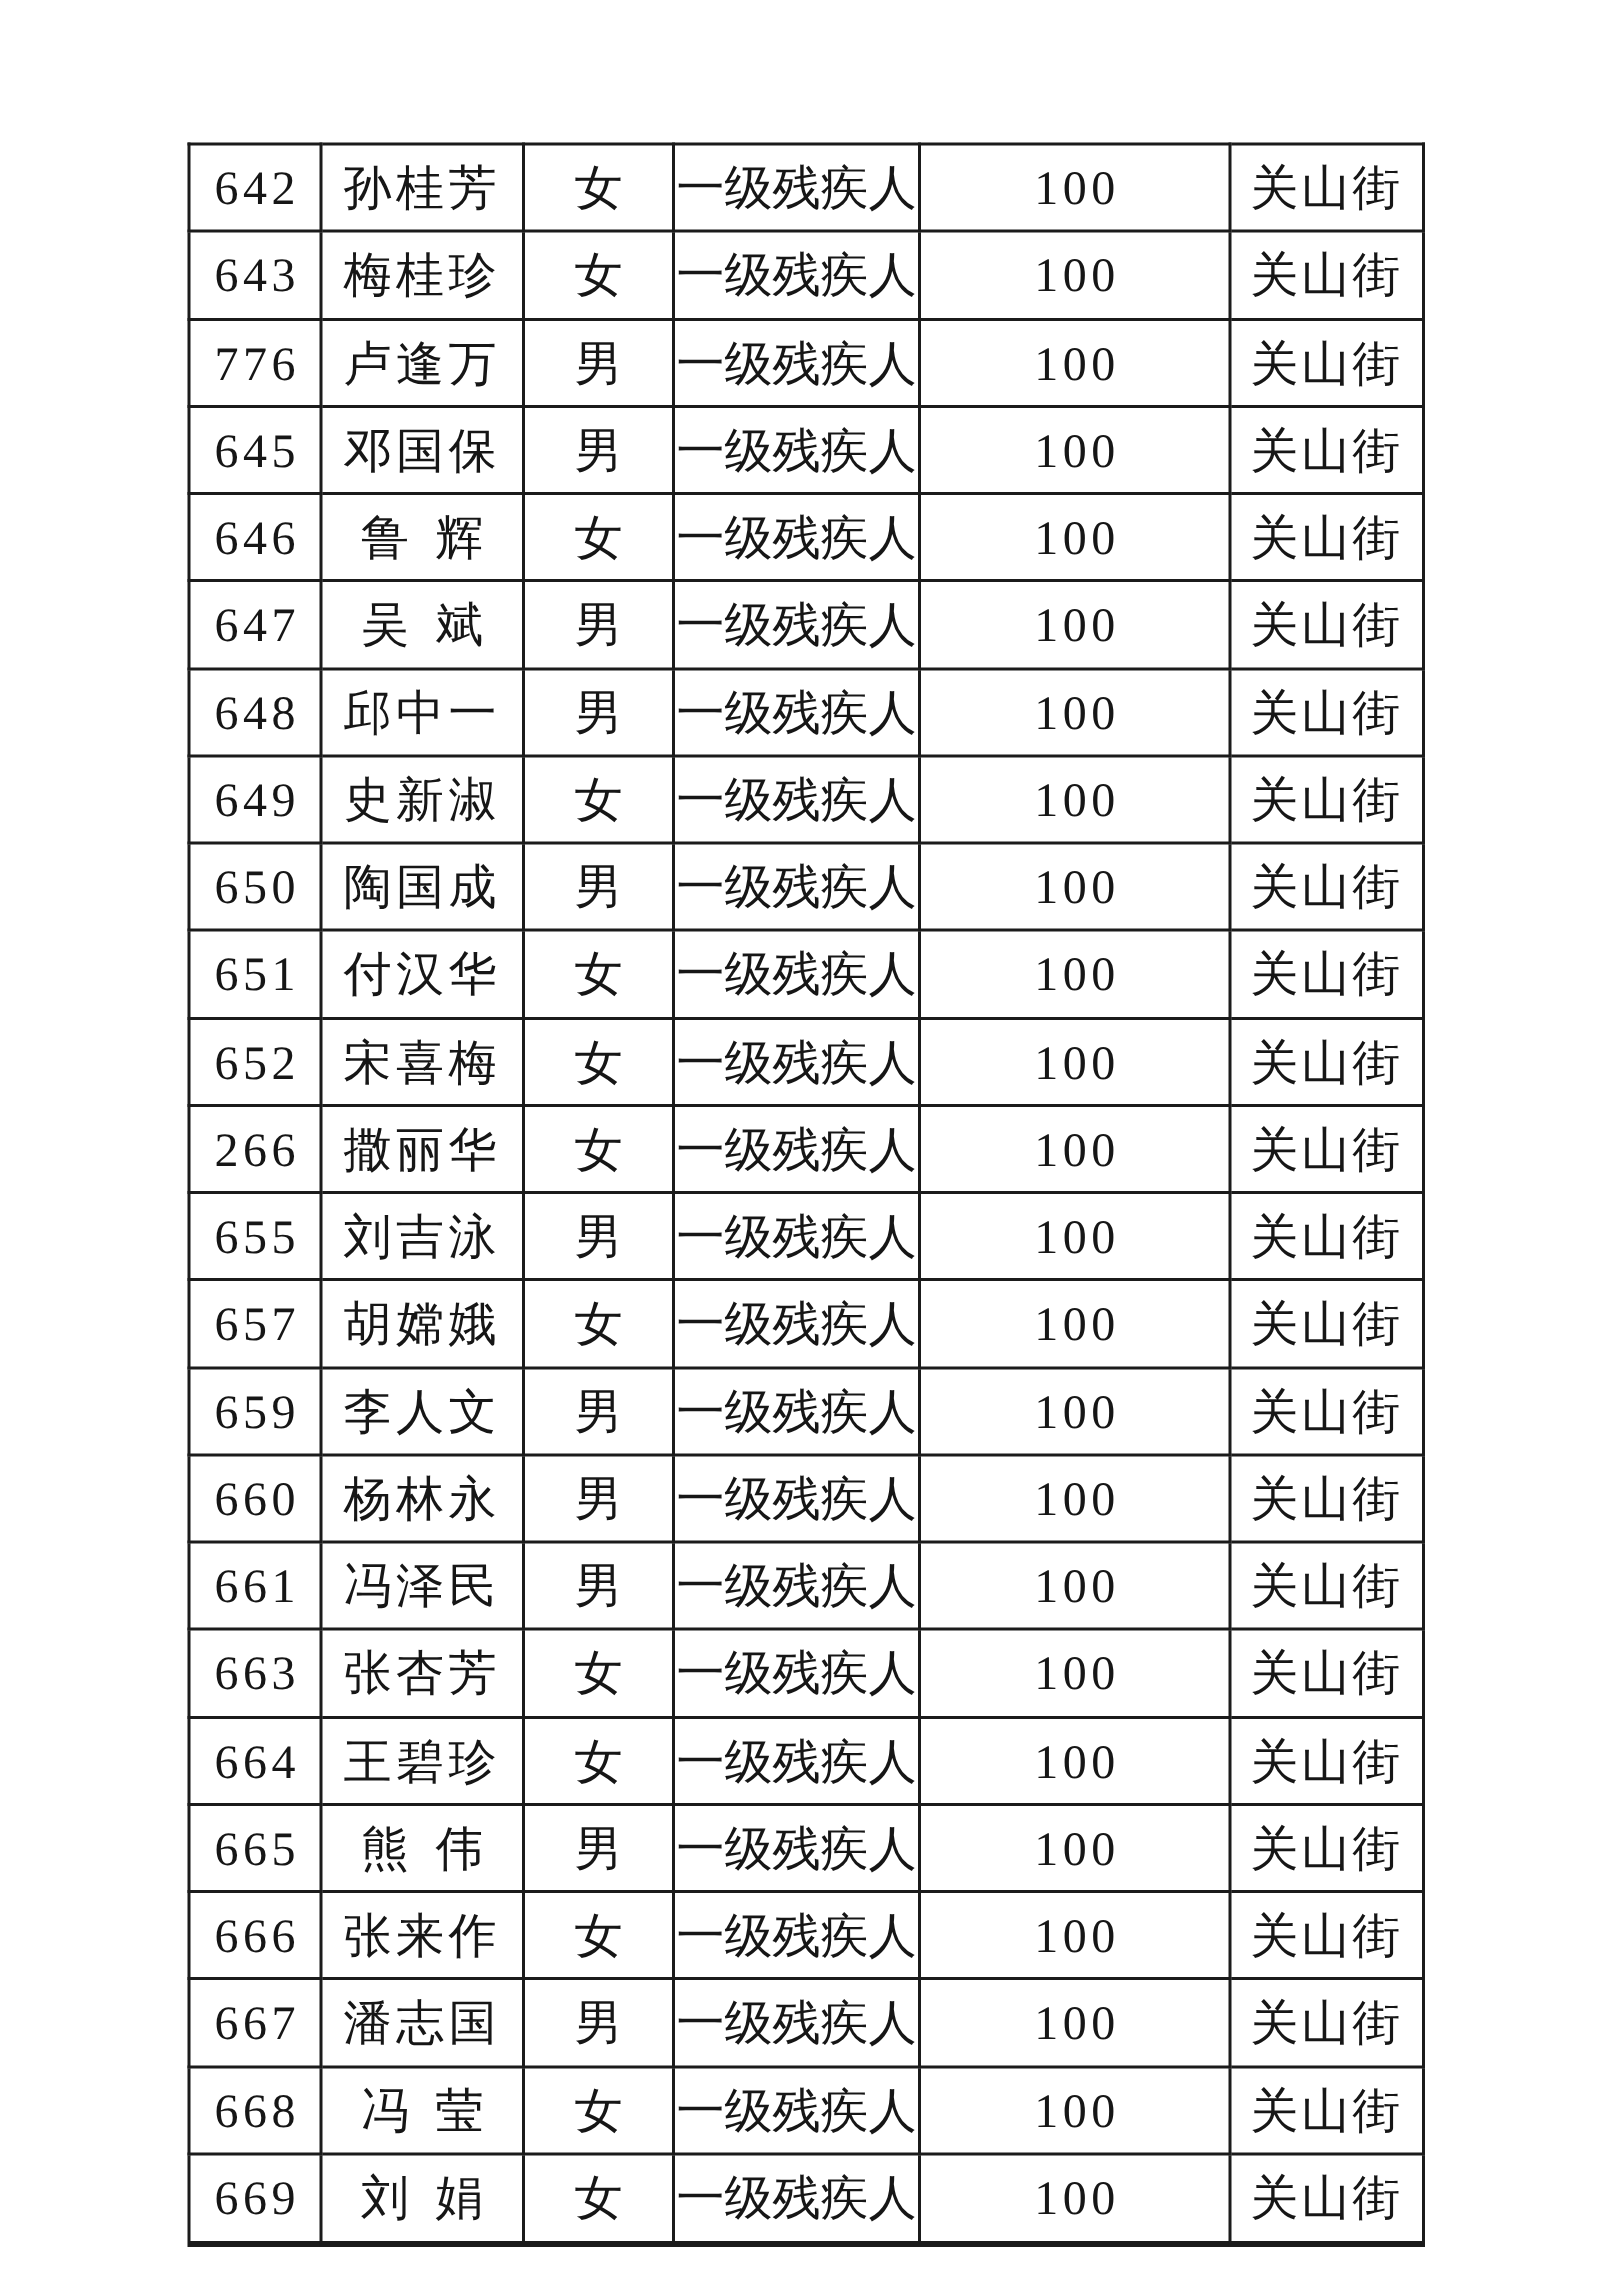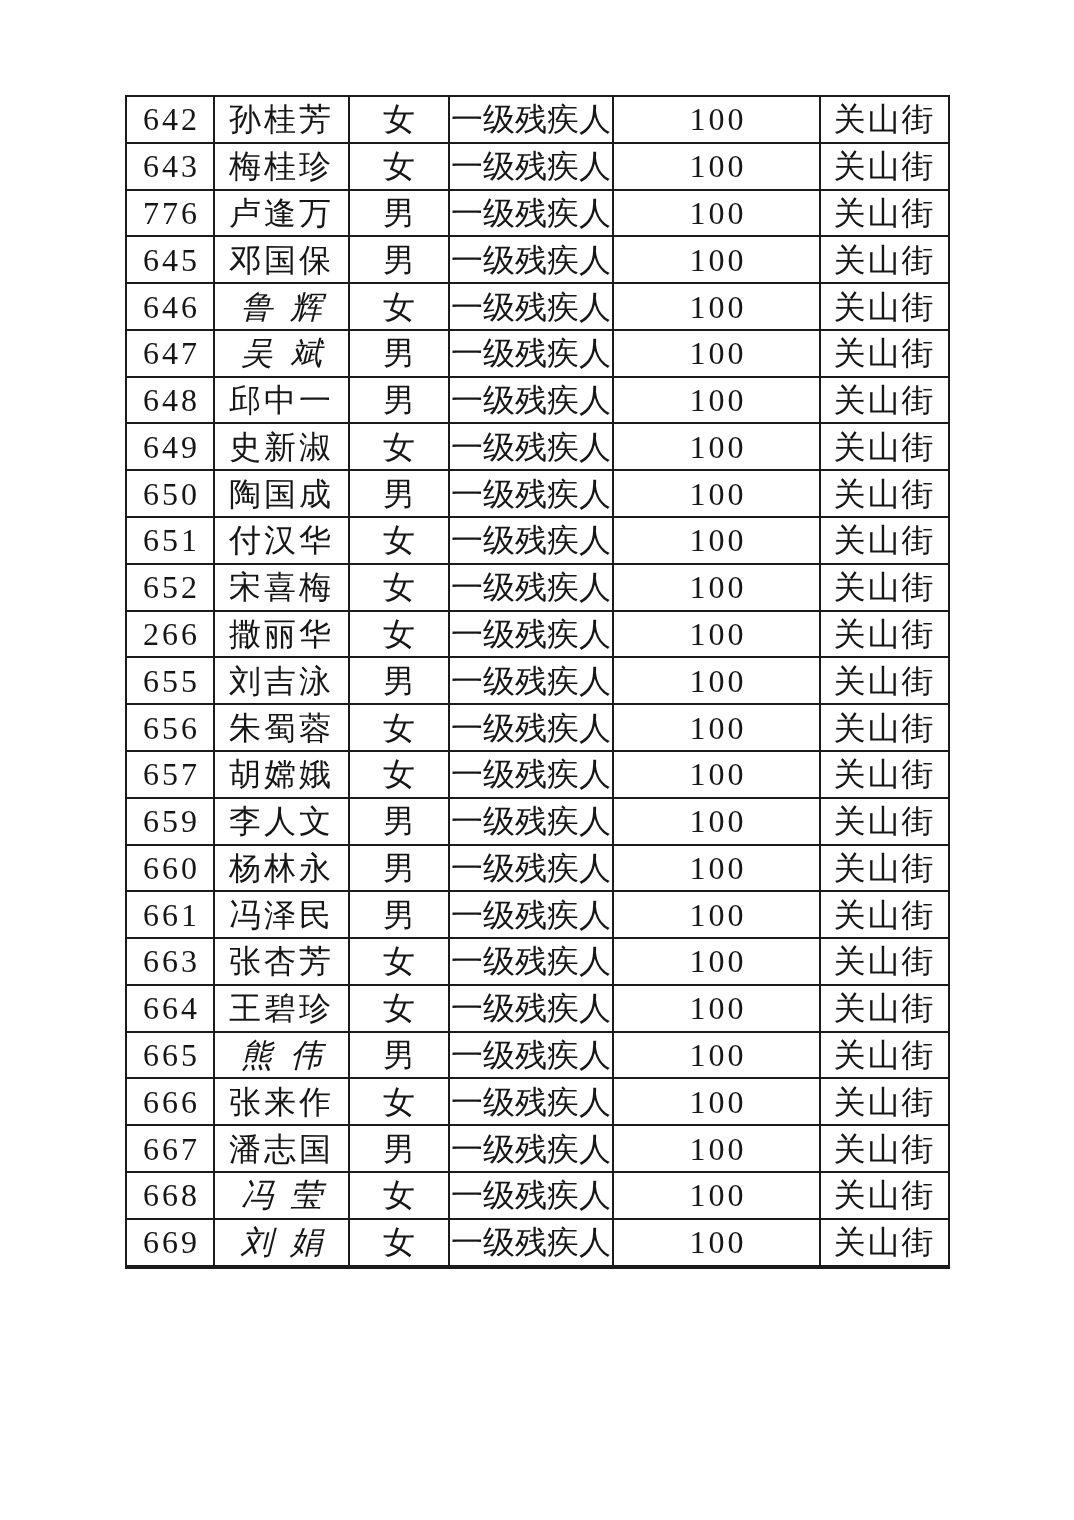--- a/index.html
+++ b/index.html
@@ -13,21 +13,21 @@
     height: 1520px;
     background: #ffffff;
     overflow: hidden;
     font-family: "Liberation Serif", "DejaVu Serif", serif;
   }
   table.roster {
     position: absolute;
     left: 125px;
     top: 95px;
     width: 823px;
-    height: 1174px;
+    height: 1403px;
     border-collapse: collapse;
     table-layout: fixed;
     border: 2px solid #1b1b1b;
     border-bottom-width: 4px;
   }
   table.roster td {
     border: 2px solid #1b1b1b;
     text-align: center;
     vertical-align: middle;
     padding: 0;
@@ -42,21 +42,20 @@
     font-size: 33px;
     letter-spacing: 3px;
     text-indent: 3px;
   }
   td.cell-name {
     letter-spacing: 3px;
   }
   td.cell-name.two {
     letter-spacing: 0.55em;
     text-indent: 0.55em;
-    font-style: italic;
   }
   td.cell-category {
     letter-spacing: 0px;
   }
   td.cell-street {
     letter-spacing: 2px;
   }
 </style>
 </head>
 <body>
@@ -170,28 +169,20 @@
   </tr>
         <tr>
     <td class="cell-id">655</td>
     <td class="cell-name">刘吉泳</td>
     <td class="cell-gender">男</td>
     <td class="cell-category">一级残疾人</td>
     <td class="cell-amount">100</td>
     <td class="cell-street">关山街</td>
   </tr>
         <tr>
-    <td class="cell-id">656</td>
-    <td class="cell-name">朱蜀蓉</td>
-    <td class="cell-gender">女</td>
-    <td class="cell-category">一级残疾人</td>
-    <td class="cell-amount">100</td>
-    <td class="cell-street">关山街</td>
-  </tr>
-        <tr>
     <td class="cell-id">657</td>
     <td class="cell-name">胡嫦娥</td>
     <td class="cell-gender">女</td>
     <td class="cell-category">一级残疾人</td>
     <td class="cell-amount">100</td>
     <td class="cell-street">关山街</td>
   </tr>
         <tr>
     <td class="cell-id">659</td>
     <td class="cell-name">李人文</td>

